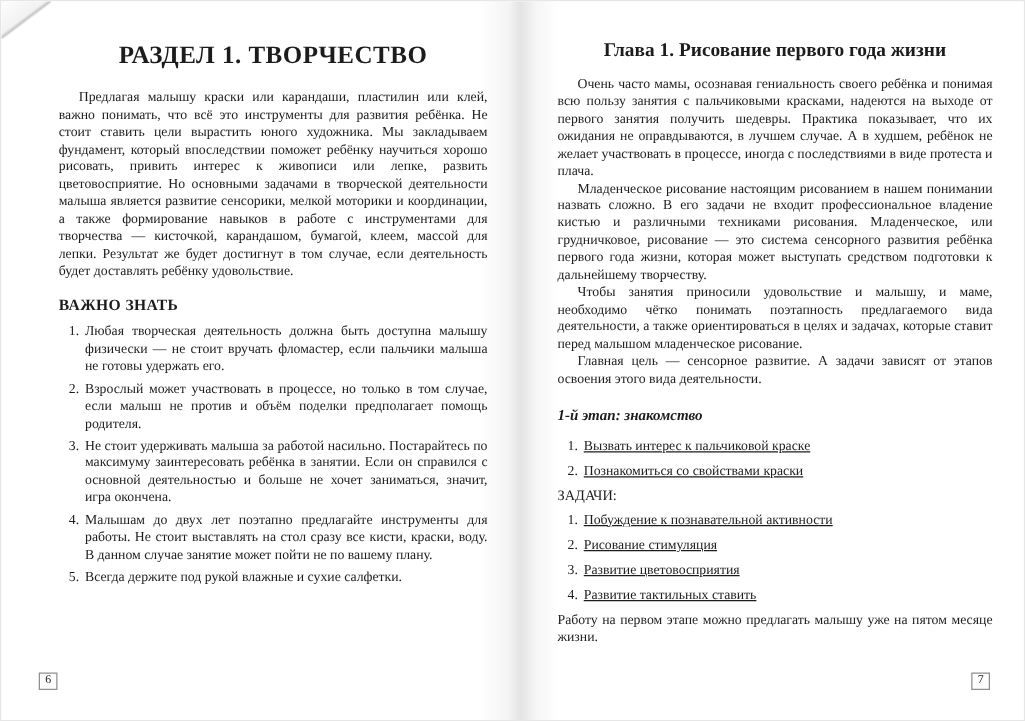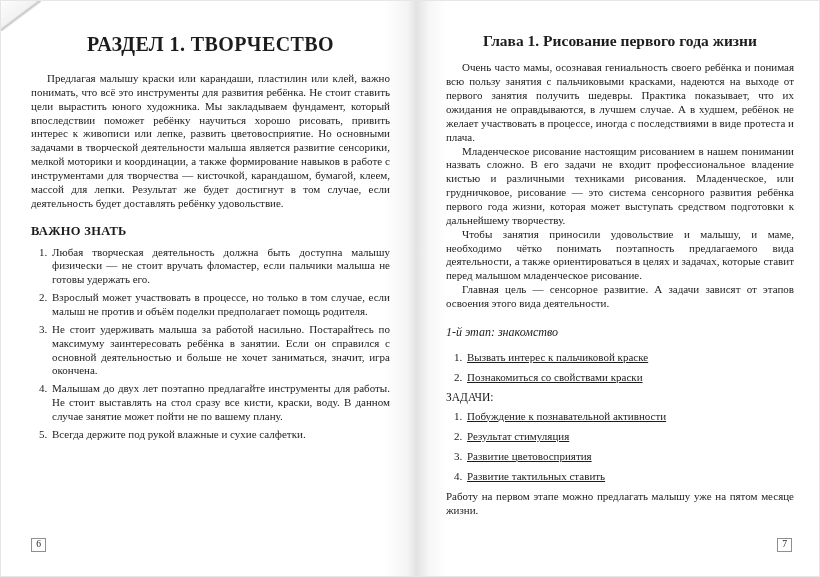--- a/index.html
+++ b/index.html
@@ -13,21 +13,21 @@
   .spread {
     position:relative;
     width:820px; height:577px;
     background:#ffffff;
     border:1px solid #e6e6e6;
     box-shadow:0 4px 10px rgba(0,0,0,0.18);
     display:flex;
     overflow:hidden;
   }
   .page { width:410px; height:100%; position:relative; background:#fff; }
-  .page.left  { padding:26px 20px 0 30px; }
+  .page.left  { padding:26px 20px 0 46px; }
   .page.right { padding:26px 25px 0 36px; }
 
   .gutter {
     position:absolute; left:382px; top:0; width:64px; height:100%;
     background:linear-gradient(to right,
       rgba(0,0,0,0) 0%, rgba(0,0,0,0.045) 38%, rgba(0,0,0,0.11) 52%,
       rgba(0,0,0,0.035) 72%, rgba(0,0,0,0) 100%);
     pointer-events:none;
   }
   .corner-curl {
@@ -55,21 +55,21 @@
   .important-heading {
     font-size:12.5px; font-weight:bold; letter-spacing:0.3px;
     margin:13px 0 7px;
     font-family:Liberation Serif, serif;
   }
 
   ol.num-list { margin:0; padding-left:19px; }
   ol.num-list li { margin-bottom:4px; padding-left:2px; }
 
   .stage-heading {
-    font-size:12px; font-weight:normal; font-style:italic;
+    font-size:12px; font-weight:bold; font-style:italic;
     margin:14px 0 10px;
   }
   .list-label { font-size:11.5px; margin:6px 0 6px; text-align:left; }
 
   ol.plain-list { margin:0 0 4px; padding-left:19px; }
   ol.plain-list li {
     font-size:11px; line-height:1.3; text-align:left;
     margin-bottom:6px; padding-left:2px;text-decoration:underline;
   }
   .closing { margin-top:2px; }
@@ -122,21 +122,21 @@
     <h3 class="stage-heading">1-й этап: знакомство</h3>
 
     <ol class="plain-list">
       <li>Вызвать интерес к пальчиковой краске</li>
       <li>Познакомиться со свойствами краски</li>
     </ol>
 
     <div class="list-label">ЗАДАЧИ:</div>
     <ol class="plain-list">
       <li>Побуждение к познавательной активности</li>
-      <li>Результат стимуляция</li>
+      <li>Рисование стимуляция</li>
       <li>Развитие цветовосприятия</li>
       <li>Развитие тактильных ставить</li>
     </ol>
 
     <p class="body-text closing">Работу на первом этапе можно предлагать малышу уже на пятом месяце жизни.</p>
 
     <div class="pagenum pn-right">
       <span>7</span>
     </div>
   </div>

